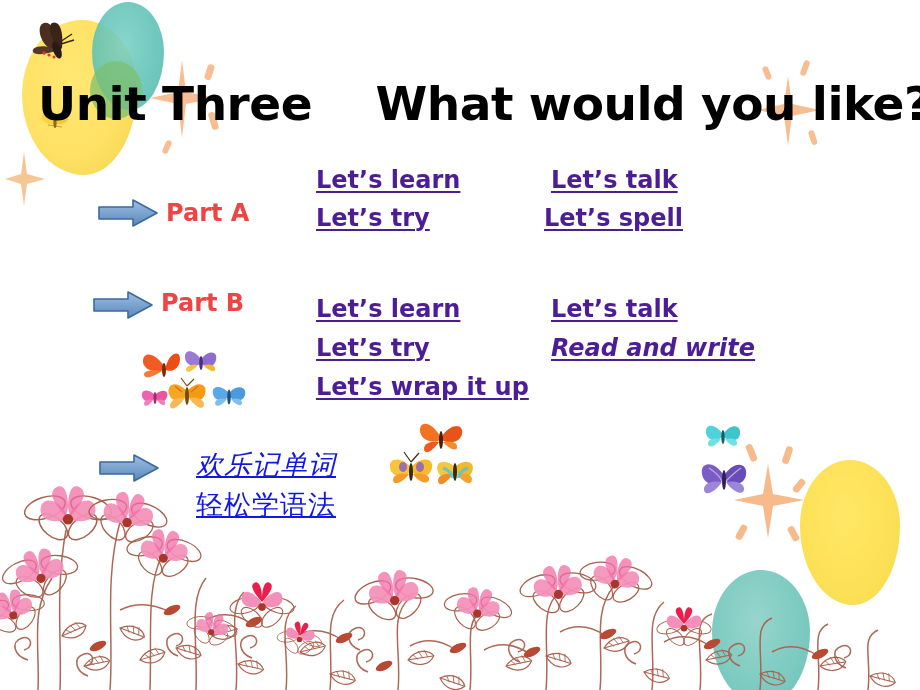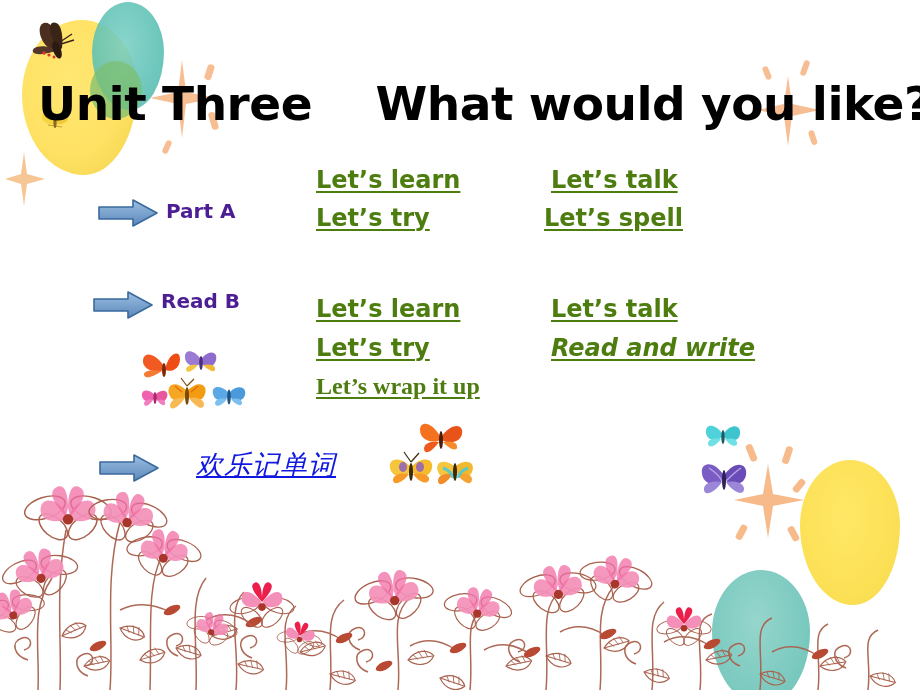--- a/index.html
+++ b/index.html
@@ -62,33 +62,33 @@
   }
 
   
   .arrow-icon { position: absolute; z-index: 5; }
 
   
   .part-label {
     position: absolute;
     font-family: "DejaVu Sans", sans-serif;
     font-weight: bold;
-    font-size: 20px;
-    color: #4c1d95;
+    font-size: 24px;
+    color: #ef4444;
     white-space: nowrap;
     z-index: 6;
   }
 
   
   .link-text {
     position: absolute;
     font-family: "DejaVu Sans", sans-serif;
     font-weight: bold;
     font-size: 24px;
-    color: #4d7c0f;
+    color: #4c1d95;
     text-decoration: underline;
     text-decoration-thickness: 2px;
     text-underline-offset: 3px;
     white-space: nowrap;
     cursor: pointer;
     z-index: 6;
   }
 
   .cn-link {
     position: absolute;
@@ -203,27 +203,27 @@
     <defs>
       <linearGradient id="agB" x1="0" y1="0" x2="0" y2="1">
         <stop offset="0%" stop-color="#9fbfe0"></stop>
         <stop offset="45%" stop-color="#7ea6d0"></stop>
         <stop offset="100%" stop-color="#5c87ba"></stop>
       </linearGradient>
     </defs>
     <path d="M2 9 L36 9 L36 2 L60 15 L36 28 L36 21 L2 21 Z" fill="url(#agB)" stroke="#3b6a9e" stroke-width="1.6" stroke-linejoin="round"></path>
   </svg>
 
-  <div class="part-label" style="left:161px;top:289px;">Read B</div>
+  <div class="part-label" style="left:161px;top:289px;">Part B</div>
 
   <div class="link-text" style="left:316px;top:295px;">Let’s learn</div>
   <div class="link-text" style="left:551px;top:295px;">Let’s talk</div>
   <div class="link-text" style="left:316px;top:334px;">Let’s try</div>
   <div class="link-text" style="left:551px;top:334px;font-style:italic;">Read and write</div>
-  <div class="link-text" style="left:316px;top:373px;font-family:Liberation Serif, serif;">Let’s wrap it up</div>
+  <div class="link-text" style="left:316px;top:373px;">Let’s wrap it up</div>
 
   <svg class="bfly" style="left:140px;top:344px;width:120px;height:78px;" viewBox="0 0 120 78">
 
     <g>
       <path d="M24 22 C14 8 4 8 3 16 C2 25 14 30 24 26 Z" fill="#f15a22"></path>
       <path d="M26 22 C30 8 40 6 40 15 C40 24 32 29 26 26 Z" fill="#ef4d16"></path>
       <path d="M22 27 C14 32 6 36 4 31 C3 27 12 25 21 27 Z" fill="#f47a35"></path>
       <ellipse cx="24" cy="26" rx="2" ry="7" fill="#7d2a08"></ellipse>
     </g>
 
@@ -267,20 +267,21 @@
       <linearGradient id="agC" x1="0" y1="0" x2="0" y2="1">
         <stop offset="0%" stop-color="#9fbfe0"></stop>
         <stop offset="45%" stop-color="#7ea6d0"></stop>
         <stop offset="100%" stop-color="#5c87ba"></stop>
       </linearGradient>
     </defs>
     <path d="M2 9 L36 9 L36 2 L60 15 L36 28 L36 21 L2 21 Z" fill="url(#agC)" stroke="#3b6a9e" stroke-width="1.6" stroke-linejoin="round"></path>
   </svg>
 
   <div class="cn-link" style="left:196px;top:447px;font-style:italic;">欢乐记单词</div>
+  <div class="cn-link" style="left:196px;top:487px;">轻松学语法</div>
 
   <svg class="bfly" style="left:380px;top:418px;width:110px;height:86px;" viewBox="0 0 110 86">
 
     <g>
       <path d="M60 18 C52 4 40 2 40 12 C40 22 52 26 60 22 Z" fill="#f4721f"></path>
       <path d="M62 18 C72 4 84 6 82 16 C80 25 68 26 62 22 Z" fill="#e8531a"></path>
       <path d="M59 24 C52 34 44 38 44 30 C45 24 53 23 59 24 Z" fill="#ef5a1c"></path>
       <path d="M63 24 C70 32 78 34 77 28 C76 23 68 23 63 24 Z" fill="#f68b2c"></path>
       <ellipse cx="61" cy="22" rx="2" ry="9" fill="#4c2008"></ellipse>
     </g>

